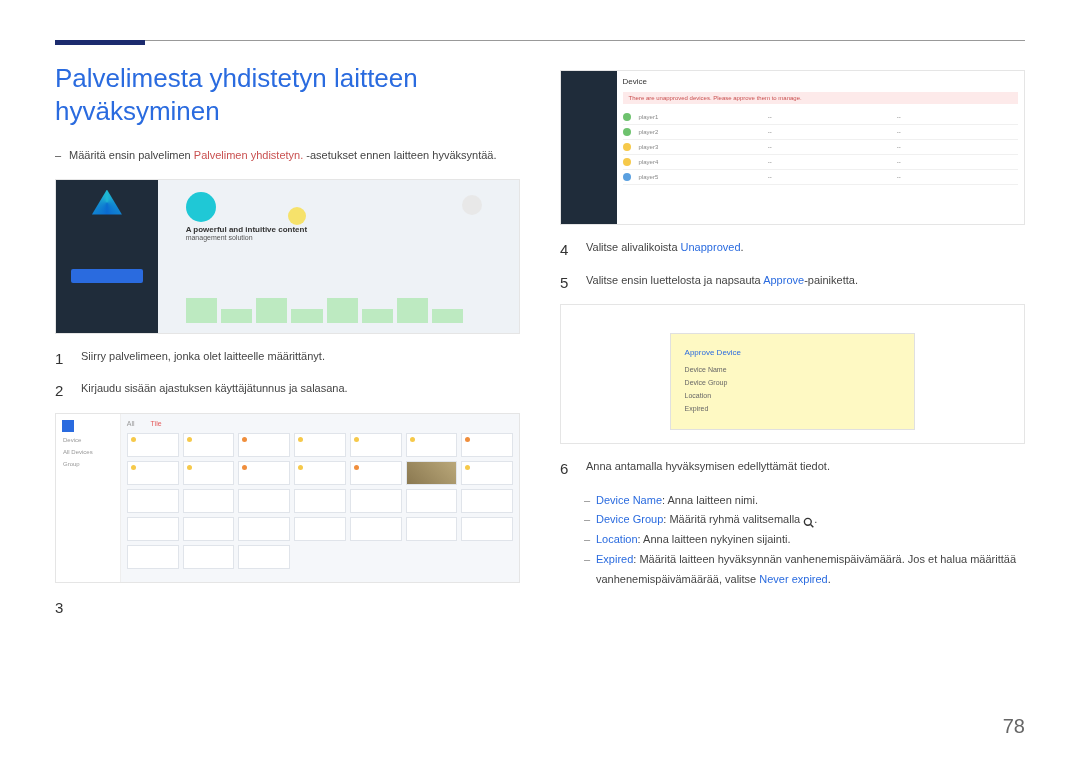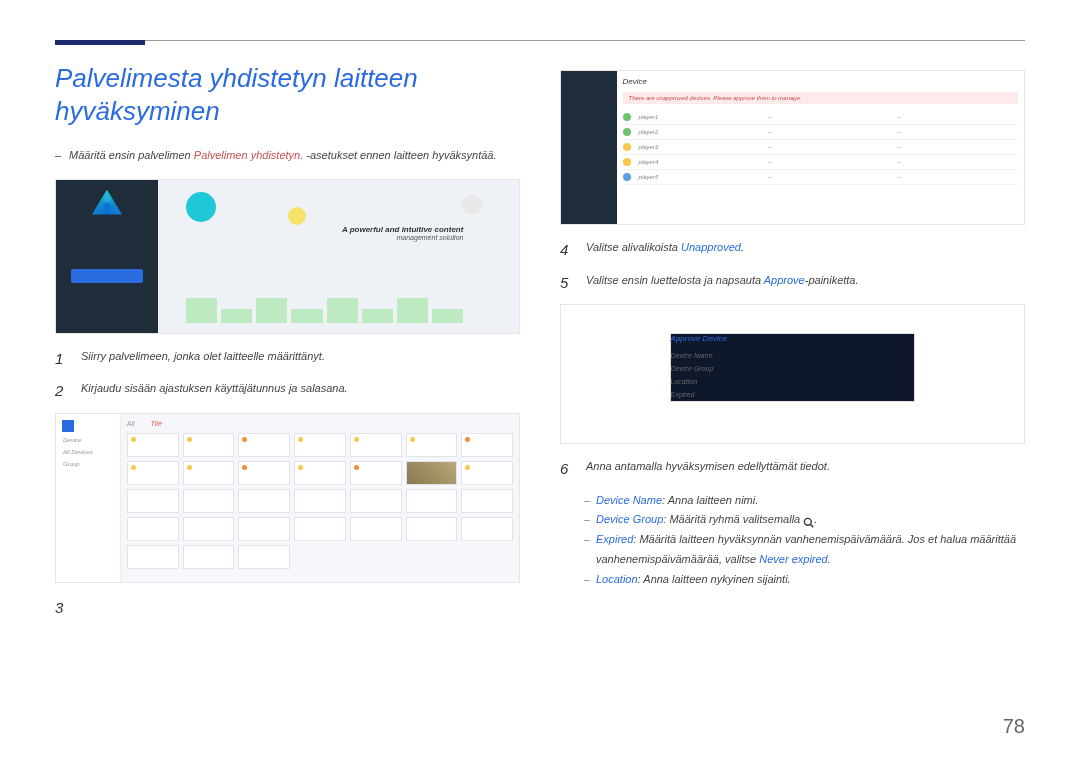--- a/index.html
+++ b/index.html
@@ -1,32 +1,32 @@
 <!DOCTYPE html>
 <html><head>
 <meta charset="utf-8">
 <style>
 * { margin: 0; padding: 0; box-sizing: border-box; }
 body { font-family: Arial, Helvetica, sans-serif; background: #fff; width: 1080px; height: 763px; overflow: hidden; color: #333; }
 .page { padding: 40px 55px 30px 55px; height: 100%; position: relative; }
 .top-bar { width: 100%; height: 2px; border-top: 1px solid #999; margin-bottom: 10px; position: relative; }
 .top-bar::before { content: ""; position: absolute; left: 0; top: -1px; width: 90px; height: 5px; background: #1c2b6e; }
 .columns { display: flex; gap: 40px; margin-top: 20px; }
-.col { flex: 1; font-style: italic; }
+.col { flex: 1; }
 h1 { color: #2a6bdf; font-weight: 400; font-size: 26px; line-height: 1.25; margin-bottom: 20px; }
 .intro { font-size: 11px; color: #444; margin-bottom: 15px; line-height: 1.5; }
 .dash { display: inline-block; width: 1em; text-align: left; }
 .hl-red { color: #c95050; }
 .hl-blue { color: #2a6bdf; }
 .figure { width: 100%; background: #f5f7fa; border: 1px solid #e5e5e5; margin: 8px 0 14px 0; }
 .fig-a { height: 155px; position: relative; background: linear-gradient(90deg,#1f2c3a 0 22%, #eef2f6 22% 100%); }
 .fig-a .sidebar { position: absolute; left: 0; top: 0; width: 22%; height: 100%; background: #1f2c3a; }
 .fig-a .logo { width: 30px; height: 25px; margin: 10px auto; background: conic-gradient(#1fb9d1,#0a6bd1,#1fb9d1); clip-path: polygon(50% 0,100% 100%,0 100%); }
 .fig-a .btn { width: 70%; height: 14px; margin: 4px auto; background: #2a6bdf; border-radius: 2px; }
-.fig-a .slogan { position: absolute; left: 28%; top: 30%; width: 60%; text-align: right; font-size: 7px; color: #555; }
+.fig-a .slogan { position: absolute; left: 28%; top: 30%; width: 60%; text-align: left; font-size: 7px; color: #555; }
 .fig-a .slogan b { font-size: 8px; color: #333; display: block; }
 .fig-a .circle { position: absolute; border-radius: 50%; }
 .fig-a .c1 { width: 30px; height: 30px; background: #1fc8d6; left: 28%; top: 8%; }
 .fig-a .c2 { width: 18px; height: 18px; background: #f6e26b; left: 50%; top: 18%; }
 .fig-a .c3 { width: 20px; height: 20px; background: #e8e8e8; right: 8%; top: 10%; }
 .fig-a .bars { position: absolute; left: 28%; bottom: 10px; width: 60%; height: 35px; display: flex; gap: 4px; align-items: flex-end; }
 .fig-a .bars span { flex: 1; background: #8ce28c; opacity: .5; }
 .fig-a .bars span:nth-child(odd) { height: 70%; }
 .fig-a .bars span:nth-child(even) { height: 40%; }
 .fig-b { height: 170px; position: relative; display: flex; }
@@ -47,21 +47,21 @@
 .fig-c .panel { flex: 1; background: #fff; padding: 6px; font-size: 6px; color: #888; }
 .fig-c .head { font-size: 8px; color: #333; margin-bottom: 6px; }
 .fig-c .warn { background: #fdeaea; color: #c95050; font-size: 6px; padding: 3px 6px; margin-bottom: 6px; }
 .fig-c .row { display: flex; gap: 8px; padding: 3px 0; border-bottom: 1px solid #f0f0f0; align-items: center; }
 .fig-c .row .st { width: 8px; height: 8px; border-radius: 50%; }
 .fig-c .row .g { background: #6ec26e; }
 .fig-c .row .y { background: #f6c94a; }
 .fig-c .row .b { background: #5aa0e0; }
 .fig-c .row span { flex: 1; }
 .fig-d { height: 140px; background: #fff; padding: 8px; font-size: 6px; color: #888; }
-.fig-d .modal { width: 55%; margin: 20px auto 0; border: 1px solid #e0e0e0; background: #0f172a; padding: 0; font-size: 7px; color: #666; }
+.fig-d .modal { width: 55%; margin: 20px auto 0; border: 1px solid #e0e0e0; background: #fef9c3; padding: 14px; font-size: 7px; color: #666; }
 .fig-d .modal .title { color: #2a6bdf; font-size: 8px; margin-bottom: 6px; }
 .fig-d .modal .line { padding: 3px 0; }
 .step { display: flex; gap: 12px; font-size: 11px; color: #444; margin: 10px 0; line-height: 1.5; }
 .step .num { font-size: 15px; color: #333; font-weight: 400; min-width: 14px; }
 .sublist { margin-left: 24px; font-size: 11px; color: #444; line-height: 1.8; }
 .sublist .item { position: relative; padding-left: 12px; }
 .sublist .item::before { content: "‒"; position: absolute; left: 0; color: #888; }
 .search-icon { display: inline-block; width: 11px; height: 11px; vertical-align: middle; }
 .search-icon svg { width: 11px; height: 11px; }
 .page-num { position: absolute; right: 55px; bottom: 25px; font-size: 20px; color: #666; }
@@ -264,22 +264,22 @@
         <div class="item">
           <span class="hl-blue">Device Name</span><span>: Anna laitteen nimi.</span>
         </div>
         <div class="item">
           <span class="hl-blue">Device Group</span><span>: Määritä ryhmä valitsemalla </span><span class="search-icon"><svg viewBox="0 0 16 16">
                 <circle cx="7" cy="7" r="5" fill="none" stroke="#333" stroke-width="2"></circle>
                 <line x1="11" y1="11" x2="15" y2="15" stroke="#333" stroke-width="2"></line>
               </svg></span><span>.</span>
         </div>
         <div class="item">
+          <span class="hl-blue">Location</span><span>: Anna laitteen nykyinen sijainti.</span>
+        </div>
+        <div class="item">
           <span class="hl-blue">Expired</span><span>: Määritä laitteen hyväksynnän vanhenemispäivämäärä. Jos et halua määrittää vanhenemispäivämäärää, valitse </span><span class="hl-blue">Never expired</span><span>.</span>
-        </div>
-        <div class="item">
-          <span class="hl-blue">Location</span><span>: Anna laitteen nykyinen sijainti.</span>
         </div>
       </div>
     </div>
   </div>
   <div class="page-num">78</div>
 </div>
 
 </body></html>

